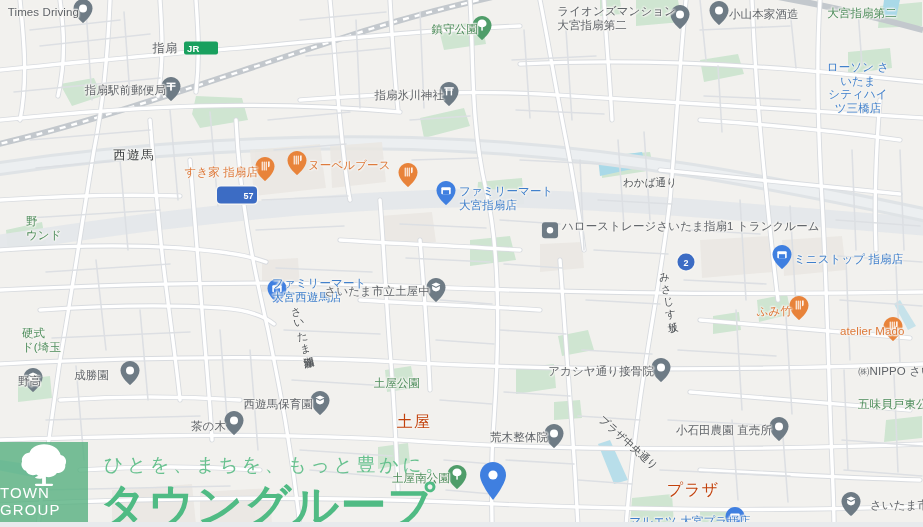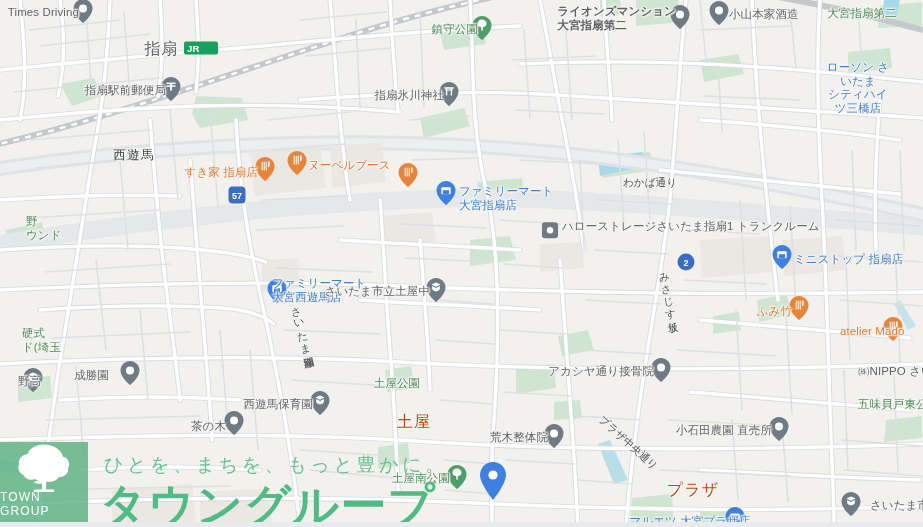--- a/index.html
+++ b/index.html
@@ -127,21 +127,21 @@
     display: flex;
     flex-direction: column;
     align-items: center;
     justify-content: flex-end;
     padding-bottom: 4px;
     box-sizing: border-box;
   }
   #logo-box .tree { width: 58px; height: 52px; }
   #logo-box .tm {
     color: #ffffff;
-    font-size: 12px;
+    font-size: 15px;
     letter-spacing: 1.1px;
     margin-top: -2px;
   }
   #slogan {
     position: absolute;
     left: 104px; bottom: 44px;
     color: #63c08c;
     font-size: 19px;
     letter-spacing: 3.6px;
     opacity: .96;
@@ -628,21 +628,21 @@
             <path d="M9.5 4.4 L14 6.6 L9.5 8.8 L5 6.6 Z"></path>
             <path d="M5.6 8 v2.6 c0 1.6 1.8 2.8 3.9 2.8 s3.9 -1.2 3.9 -2.8 V8 l-3.9 1.9 z"></path>
           </g>
         </svg>
       </div>
       <div class="lbl poi" style="left: 79px; top: 12px;">Times Driving</div>
       <div class="lbl poi" style="left: 166px; top: 90px;">指扇駅前郵便局</div>
       <div class="lbl place c" style="left: 134px; top: 155px; text-align: center;">西遊馬</div>
       <div class="lbl park" style="left: 478px; top: 29px;">鎮守公園</div>
       <div class="lbl poi" style="left: 444px; top: 95px;">指扇氷川神社</div>
-      <div class="lbl poi two" style="left: 676px; top: 18px; font-weight: bold;">ライオンズマンション
+      <div class="lbl poi two" style="left: 676px; top: 18px;">ライオンズマンション
 大宮指扇第二</div>
       <div class="lbl poi r" style="left: 729px; top: 14px;">小山本家酒造</div>
       <div class="lbl park c" style="left: 862px; top: 13px; text-align: center;">大宮指扇第二</div>
       <div class="lbl store c two" style="left: 858px; top: 88px; text-align: center;">ローソン さいたま
 シティハイツ三橋店</div>
       <div class="lbl biz" style="left: 258px; top: 172px;">すき家 指扇店</div>
       <div class="lbl biz r" style="left: 308px; top: 165px;">ヌーベルブース</div>
       <div class="lbl store r two" style="left: 459px; top: 198px; text-align: left;">ファミリーマート
 大宮指扇店</div>
       <div class="lbl road c" style="left: 650px; top: 182px; text-align: center;">わかば通り</div>
@@ -674,23 +674,23 @@
       <div class="lbl poi r" style="left: 18px; top: 381px;">野高</div>
       <div class="rot vert" style="left: 300px; top: 325px; transform: translate(-50%, -50%) rotate(-14deg);">
         <span>さいたま湖新線</span>
       </div>
       <div class="rot vert" style="left: 668px; top: 296px; transform: translate(-50%, -50%) rotate(-10deg);">
         <span>みさじす坂り</span>
       </div>
       <div class="rot" style="left: 628px; top: 443px; transform: translate(-50%, -50%) rotate(42deg);">
         <span>プラザ中央通り</span>
       </div>
-      <div class="shield" style="left: 237px; top: 195px;">57</div>
+      <div class="shield" style="left: 237px; top: 195px; padding-left: 23px;">57</div>
       <div class="shield rnd" style="left: 686px; top: 262px;">2</div>
-      <div class="lbl poi" style="left: 178px; top: 48px; font-size: 16px; letter-spacing: 0.8px;">指扇</div>
+      <div class="lbl poi" style="left: 178px; top: 48px; font-size: 12px; letter-spacing: 0.8px;">指扇</div>
       <div class="jr" style="left: 184px; top: 48px;">JR</div>
     </div>
 
   <div id="banner">
     <div id="logo-box">
       <svg class="tree" viewBox="0 0 64 58">
         <g fill="#ffffff">
           <path d="M32 3 C 22 3 15 8 13 14 C 6 15 2 20 3 26 C 1 30 3 36 8 38
                    C 10 43 16 45 22 43 C 25 46 30 47 33 45 C 38 48 46 46 49 41
                    C 56 41 61 36 60 30 C 63 25 60 18 54 17 C 52 9 43 3 32 3 Z"></path>

